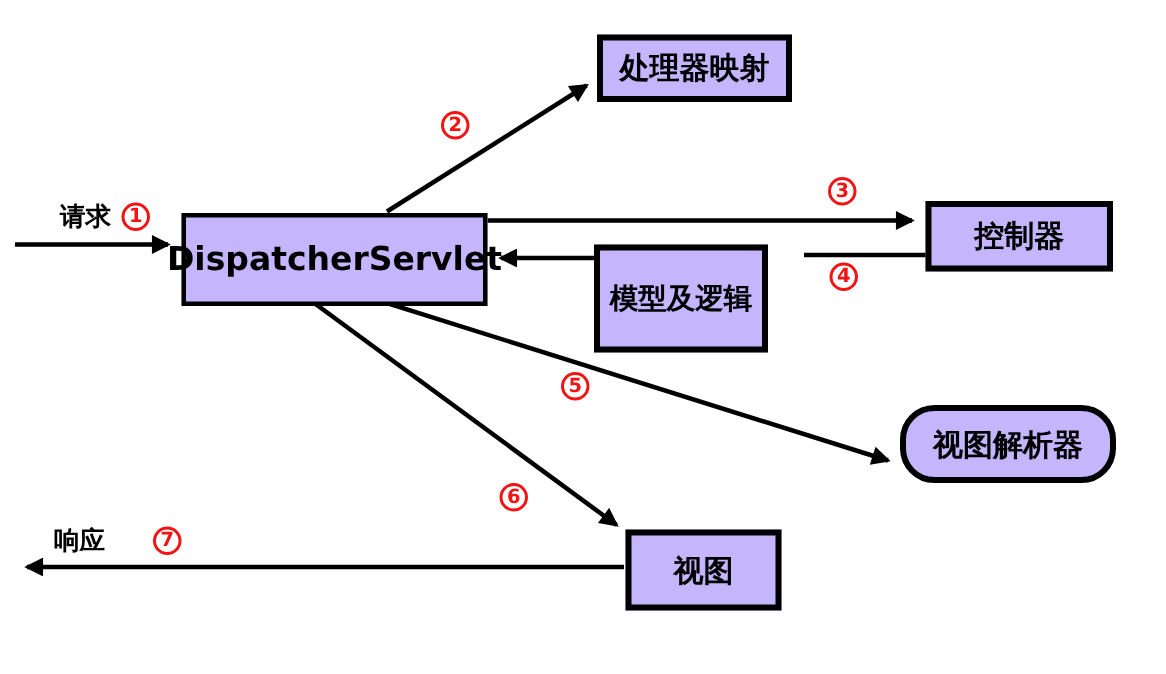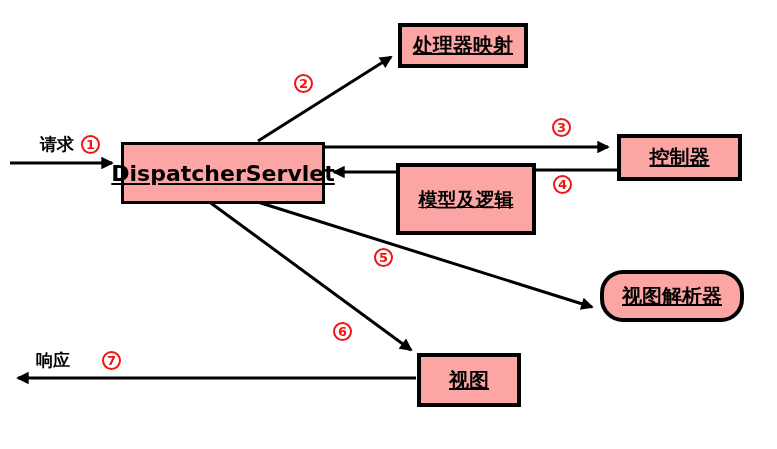--- a/index.html
+++ b/index.html
@@ -16,36 +16,35 @@
     overflow: hidden;
   }
   #wires {
     position: absolute;
     left: 0; top: 0;
     width: 777px; height: 449px;
   }
   .node {
     position: absolute;
     box-sizing: border-box;
-    background: #fca5a5;
+    background: #c4b5fd;
     border: 4px solid #000000;
     display: flex;
     flex-direction: column;
     align-items: center;
     justify-content: center;
     color: #000000;
     font-weight: bold;
     text-align: center;
     z-index: 2;
-    text-decoration: underline;
   }
   #node-dispatcher       { left:121px; top:142px; width:204px; height:62px; border-width:3px; font-size:22px; }
   #node-handler-mapping  { left:398px; top:23px;  width:130px; height:45px; font-size:20px; }
   #node-controller       { left:617px; top:134px; width:125px; height:47px; font-size:20px; }
-  #node-model-view-name  { left:396px; top:163px; width:140px; height:72px; font-size:19px; line-height:31px; }
+  #node-model-view-name  { left:396px; top:163px; width:116px; height:72px; font-size:19px; line-height:31px; }
   #node-view-resolver    { left:600px; top:270px; width:144px; height:52px; font-size:20px;border-radius:23px; }
   #node-view             { left:417px; top:353px; width:104px; height:54px; font-size:20px; }
 
   .edge-label {
     position: absolute;
     display: flex;
     align-items: center;
     gap: 7px;
     color: #000000;
     font-weight: bold;

